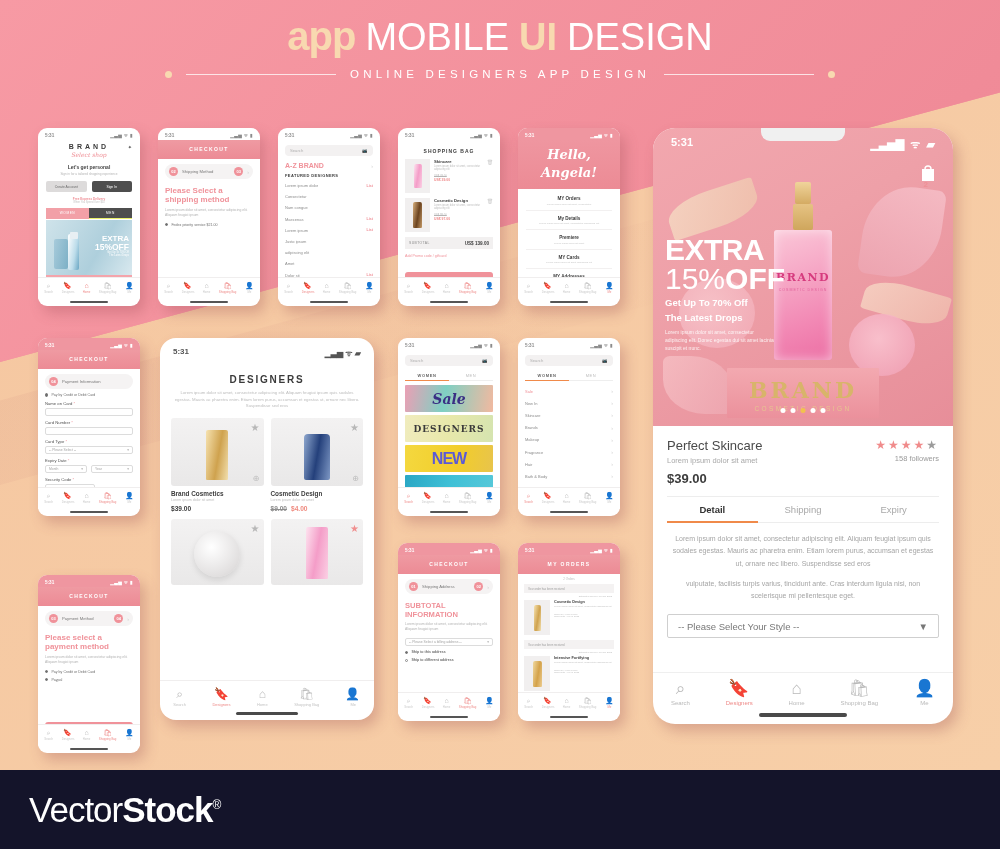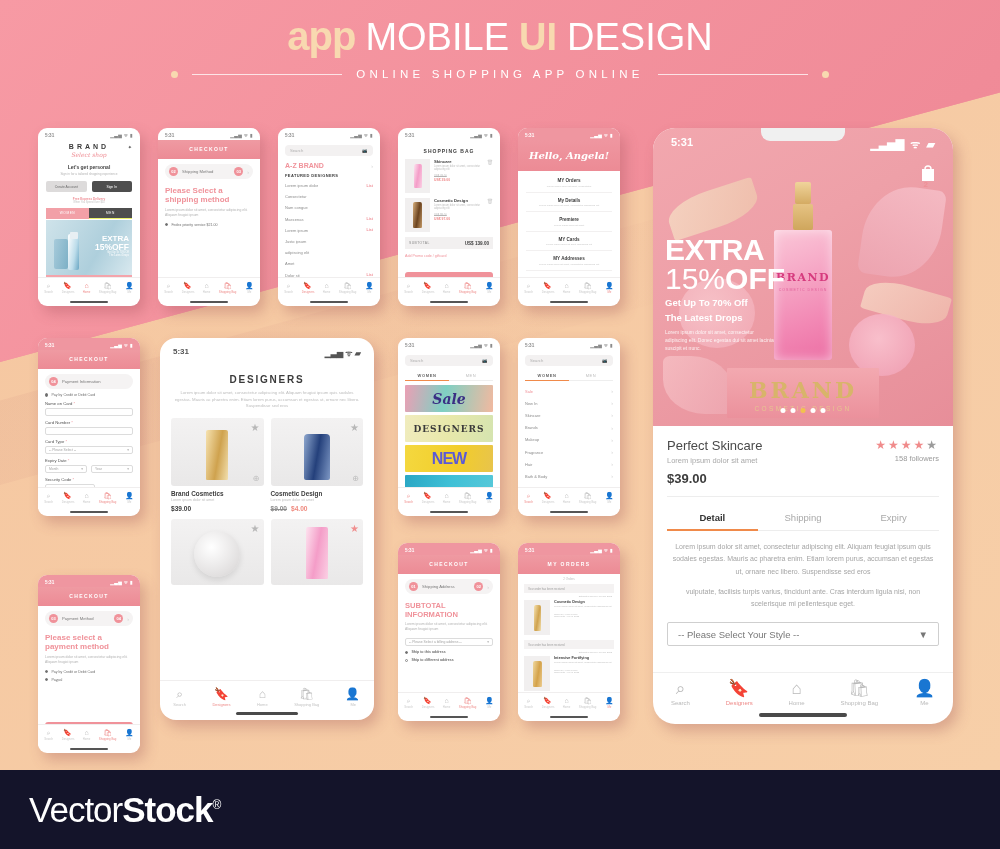--- a/index.html
+++ b/index.html
@@ -138,21 +138,21 @@
   .hero-info { padding:12px 14px 0; }
   .hero-title { font-size:13px; color:#4a4a4a; font-weight:400; }
   .hero-sub { font-size:7.5px; color:#a9a9a9; margin-top:3px; }
   .hero-price { font-size:13px; color:#3c3c3c; font-weight:700; margin-top:6px; }
   .stars { position:absolute; right:14px; top:12px; text-align:right; }
   .stars .s { font-size:12px; letter-spacing:2px; color:#f08b8b; }
   .stars .s span.off { color:#9b9b9b; }
   .stars .f { font-size:7.5px; color:#9a9a9a; margin-top:2px; }
   .tabs { display:flex; border-top:1px solid #ededed; margin:10px 14px 0; }
   .tab { flex:1; text-align:center; font-size:9.5px; padding:7px 0 6px; color:#a9a9a9;
-         border-bottom:1px solid #ededed;margin-top:8px; }
+         border-bottom:1px solid #ededed; }
   .tab.on { color:#333; font-weight:700; border-bottom:2px solid #f08a4a; }
   .hero-body { padding:10px 16px 0; font-size:7px; color:#a5a5a5; line-height:1.75; text-align:center; }
   .hero-body p+p { margin-top:8px; }
   .style-select { margin:12px 14px 0; border:1px solid #cfcfcf; border-radius:2px; height:24px;
                   display:flex; align-items:center; justify-content:space-between; padding:0 10px;
                   font-size:9.5px; color:#777; }
   .hero-nav { display:flex; justify-content:space-around; align-items:center; margin-top:auto;
               padding:7px 0 4px; border-top:1px solid #efefef; }
   .hero-nav .hn { display:flex; flex-direction:column; align-items:center; gap:3px; }
   .hero-nav .hn .g { font-size:17px; color:#b9b9b9; line-height:1; }
@@ -225,21 +225,21 @@
   <div class="header">
     <div class="title-line">
       <span class="t-app">app</span>
       <span class="t-mobile">MOBILE</span>
       <span class="t-ui">UI</span>
       <span class="t-design">DESIGN</span>
     </div>
     <div class="sub-row">
       <span class="sub-dot"></span>
       <span class="sub-rule"></span>
-      <span class="subtitle">ONLINE SHOPPING APP ONLINE</span>
+      <span class="subtitle">ONLINE DESIGNERS APP DESIGN</span>
       <span class="sub-rule"></span>
       <span class="sub-dot"></span>
     </div>
   </div>
 
   <div class="phone sm" style="left:38px; top:128px;">
     <div class="sbar">
       <span>5:31</span>
       <span class="ic">▁▃▅ ᯤ ▮</span>
     </div>
@@ -489,21 +489,21 @@
     </div>
     <div class="homebar"></div>
   </div>
 
   <div class="phone sm" style="left:518px; top:128px;">
     <div class="sbar" style="background:#ef96a0; color:#fff;">
         <span>5:31</span>
         <span class="ic">▁▃▅ ᯤ ▮</span>
       </div>
     <div style="background:linear-gradient(#ef96a0,#ec8b95); text-align:center; padding:5px 0 8px;">
-      <span style="font-family:'DejaVu Serif',serif; font-style:italic; font-size:10px; color:#fff; font-weight:700;">Hello, Angela!</span>
+      <span style="font-family:'DejaVu Serif',serif; font-style:italic; font-size:13px; color:#fff; font-weight:700;">Hello, Angela!</span>
     </div>
     <div class="body" style="padding:4px 8px;">
       <div style="text-align:center; padding:3px 0 4px; border-bottom:1px solid #f2f0f0;">
         <div style="font-size:4.6px; color:#3c3c3c; font-weight:700;">MY Orders</div>
         <div style="font-size:2.5px; color:#c4c4c4; margin-top:1.5px;">Lorem ipsum dolor sit amet, consectetur</div>
       </div>
       <div style="text-align:center; padding:5px 0 4px; border-bottom:1px solid #f2f0f0;">
         <div style="font-size:4.6px; color:#3c3c3c; font-weight:700;">My Details</div>
         <div style="font-size:2.5px; color:#c4c4c4; margin-top:1.5px;">Lorem ipsum dolor sit amet, consectetur adipiscing elit</div>
       </div>

